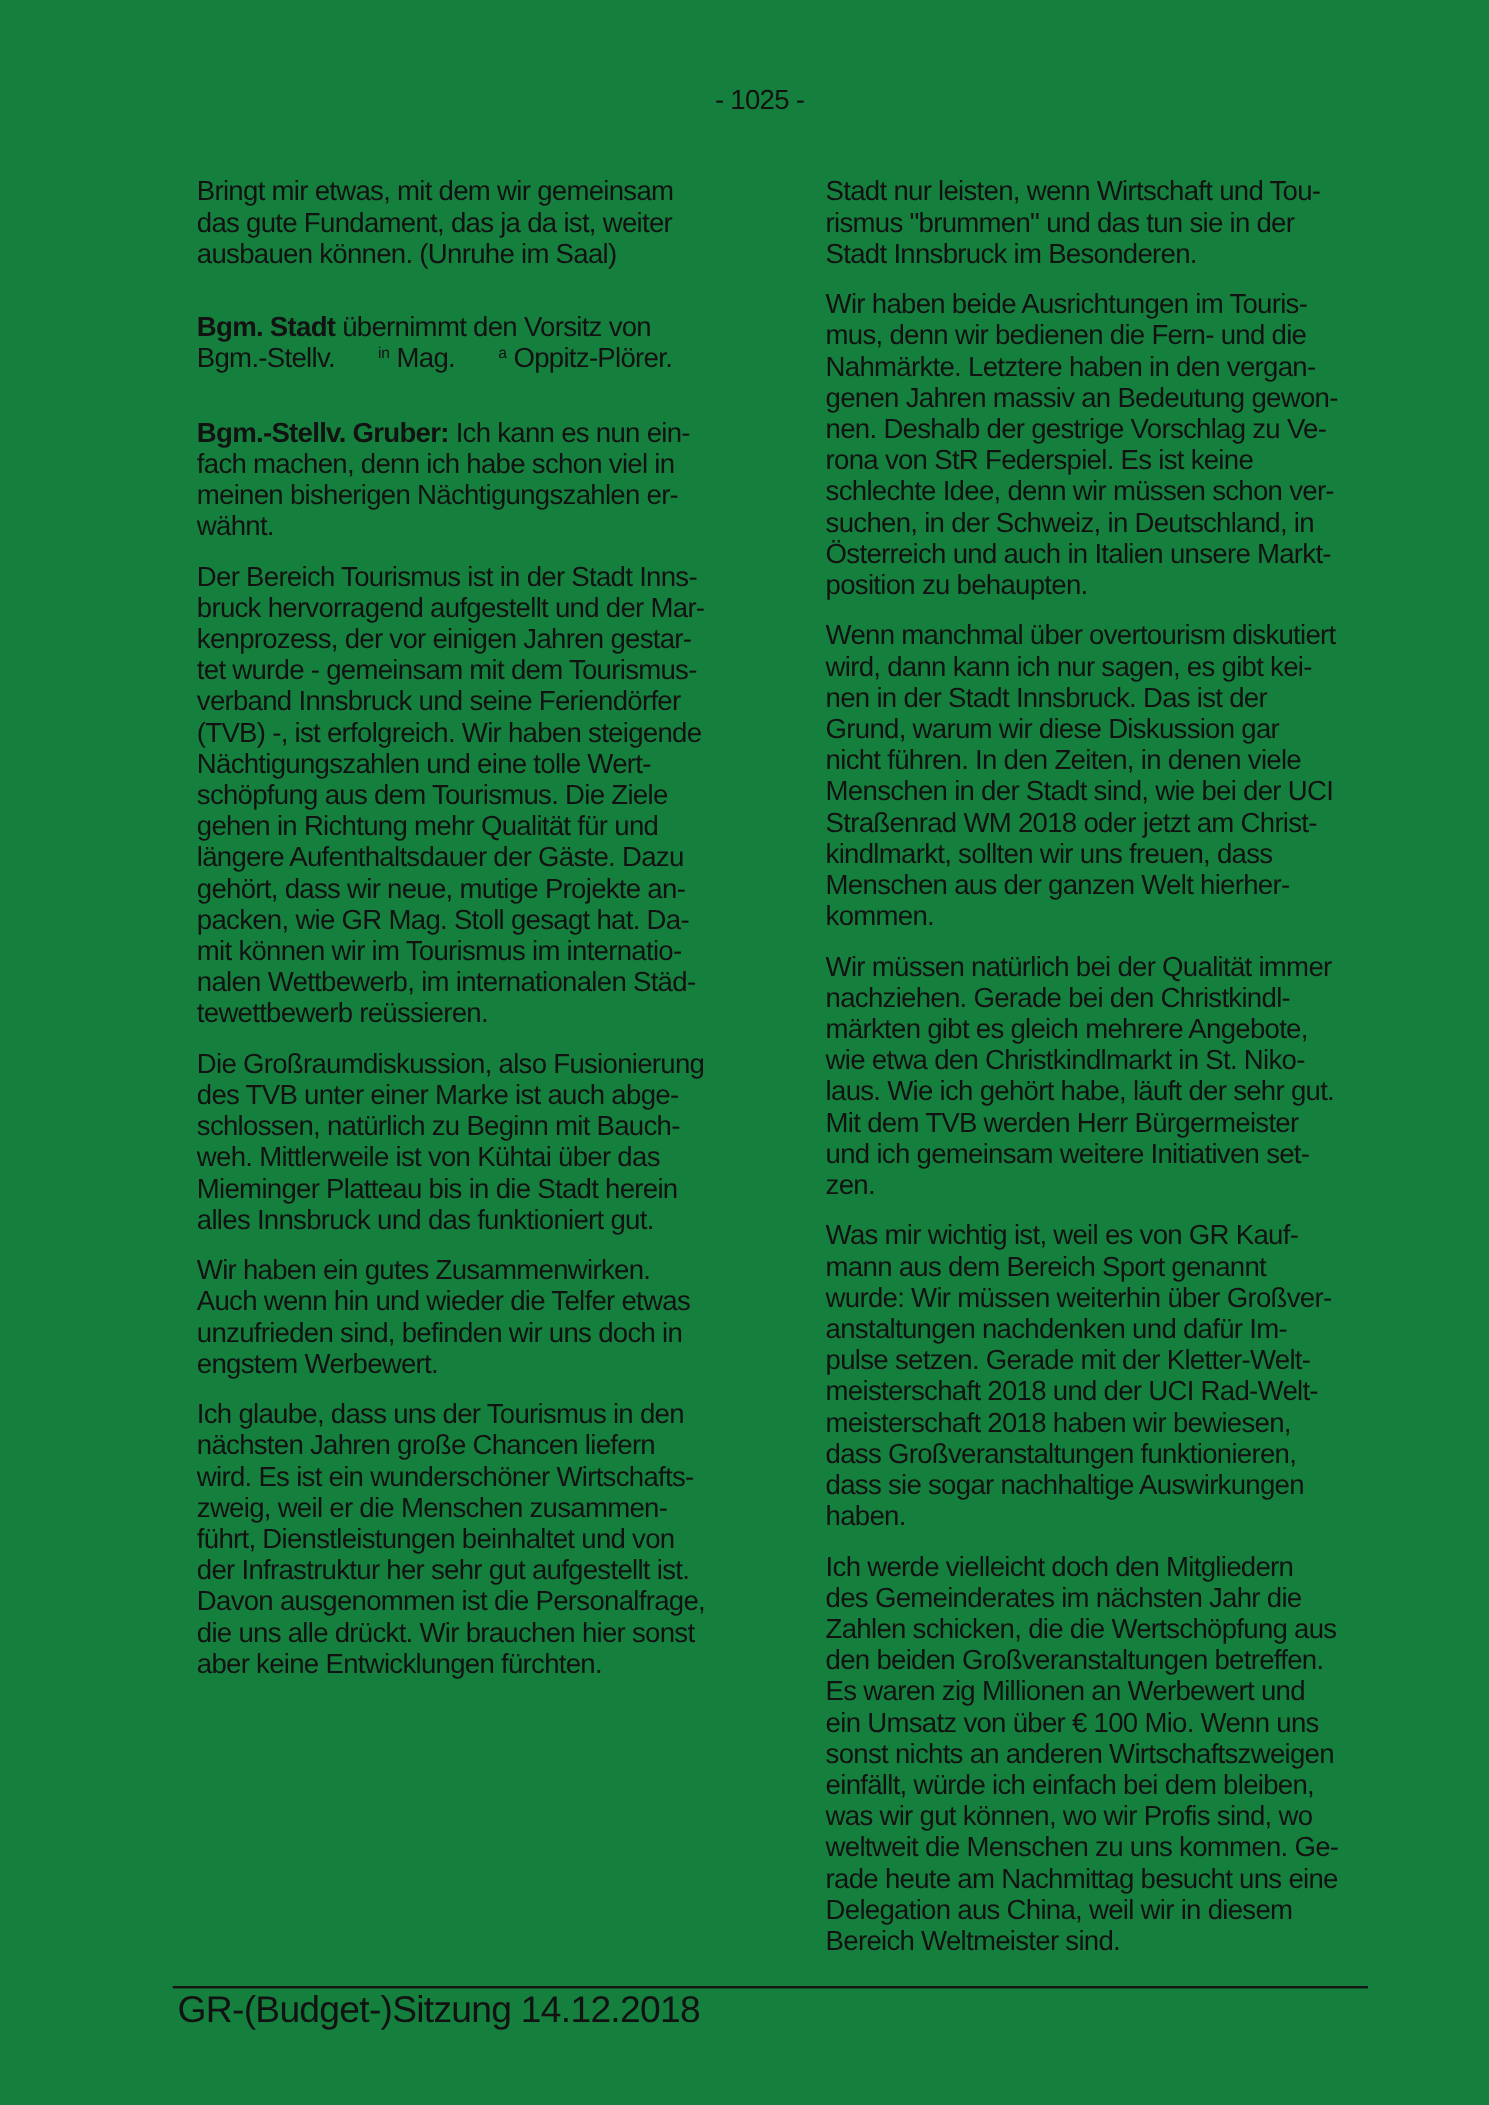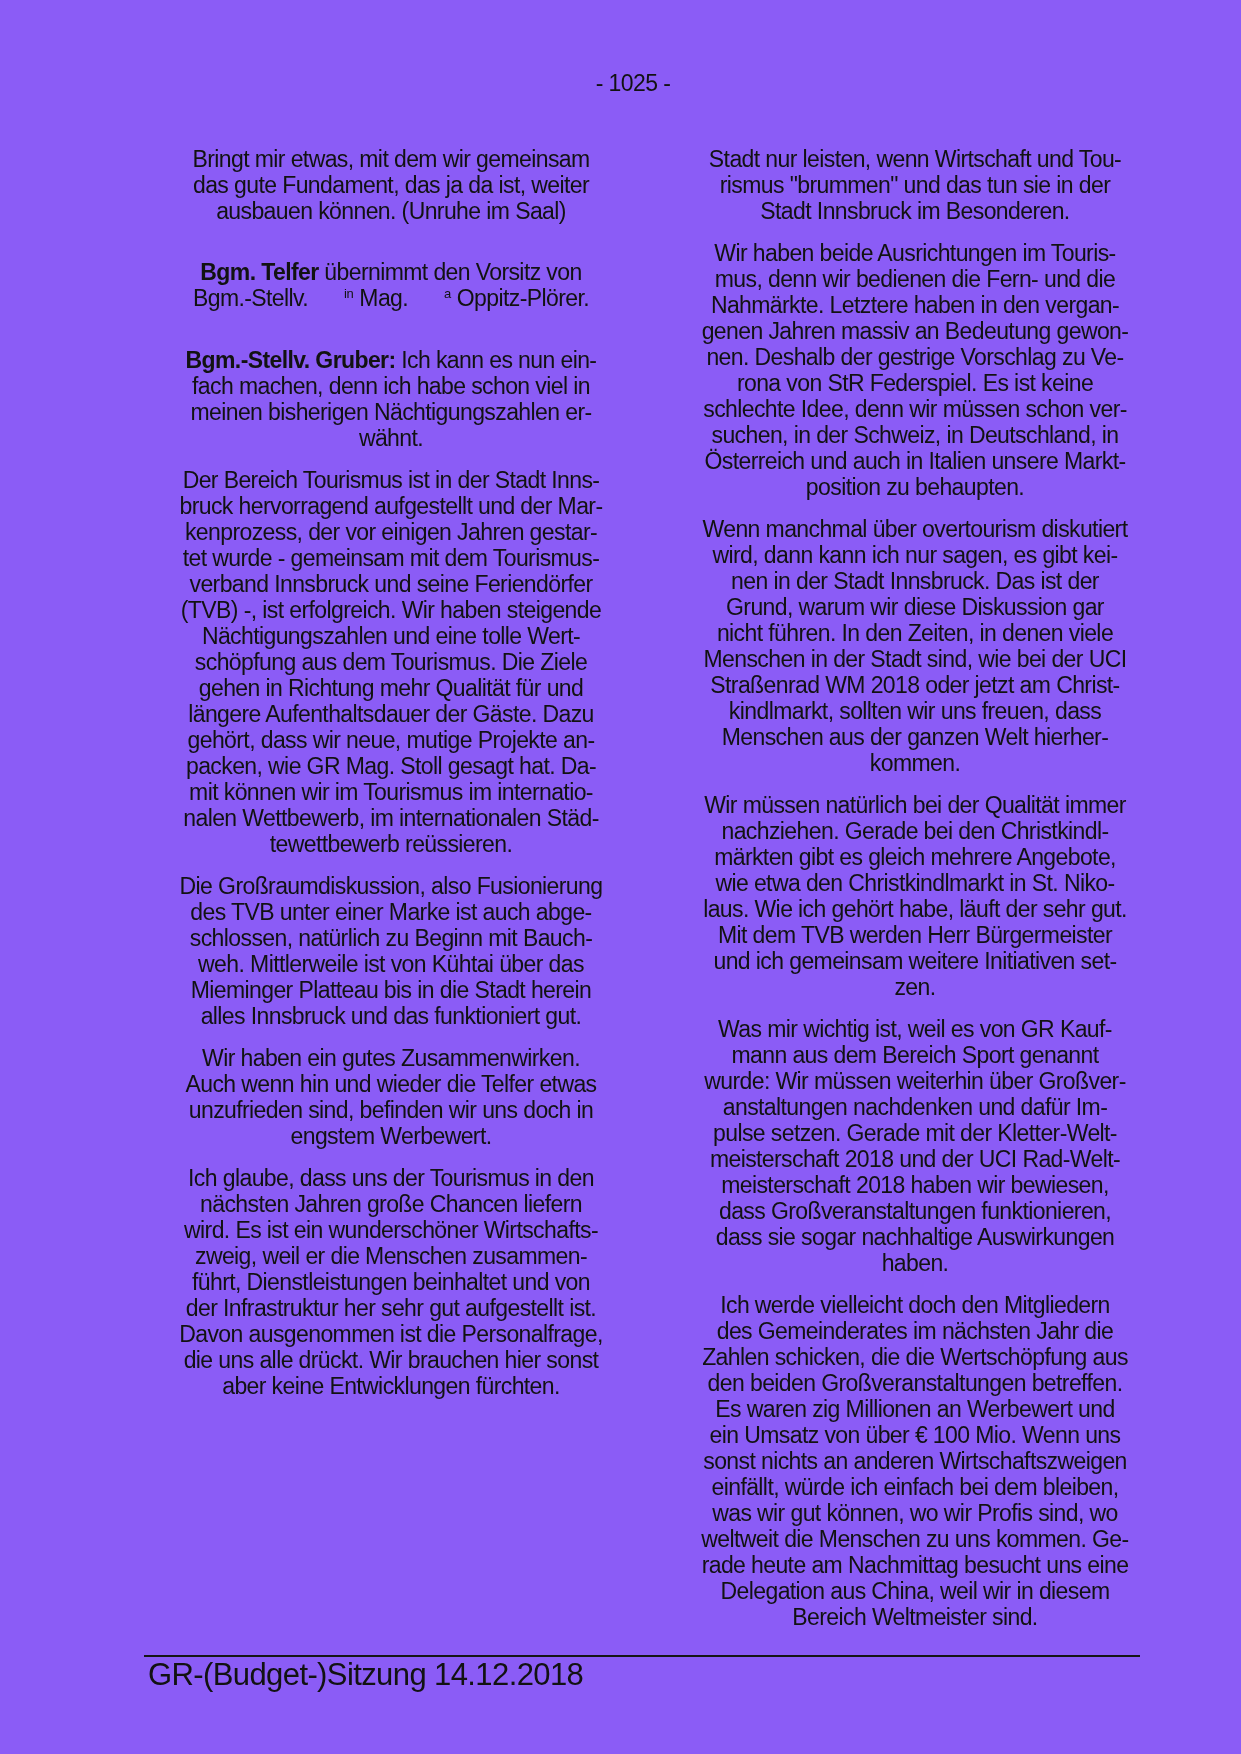--- a/index.html
+++ b/index.html
@@ -11,21 +11,21 @@
     width: 1241px;
     height: 1754px;
     position: relative;
     overflow: hidden;
     font-family: "Liberation Sans", "DejaVu Sans", sans-serif;
     color: #121212;
   }
   .page {
     position: absolute;
     inset: 0;
-    background: #8b5cf6;
+    background: #15803d;
   }
   .page-number {
     position: absolute;
     top: 70px;
     left: 138px;
     width: 990px;
     text-align: center;
     font-size: 23px;
     line-height: 26px;
     letter-spacing: -0.6px;
@@ -37,21 +37,20 @@
     width: 470px;
     font-size: 23px;
     line-height: 26px;
     letter-spacing: -0.6px;
   }
   .col-left  { left: 148px; }
   .col-right { left: 672px; }
   .col p {
     margin: 0 0 16px 16px;
     white-space: pre;
-    text-align: center;
   }
   p.speech-willi  { margin-top: 35px; }
   p.speech-gruber { margin-top: 36px; }
   .speaker {
     font-weight: bold;
   }
   sup {
     font-size: 13px;
     letter-spacing: -0.3px;
     line-height: 0;
@@ -81,21 +80,21 @@
 
 <div class="page">
 
   <div class="page-number">- 1025 -</div>
 
   <div class="col col-left">
     <p>Bringt mir etwas, mit dem wir gemeinsam
 das gute Fundament, das ja da ist, weiter
 ausbauen können. (Unruhe im Saal)</p>
 
-    <p class="speech-willi"><span class="speaker">Bgm. Telfer</span><span> übernimmt den Vorsitz von
+    <p class="speech-willi"><span class="speaker">Bgm. Stadt</span><span> übernimmt den Vorsitz von
 Bgm.-Stellv.</span><sup>in</sup><span> Mag.</span><sup>a</sup><span> Oppitz-Plörer.</span></p>
 
     <p class="speech-gruber"><span class="speaker">Bgm.-Stellv. Gruber:</span><span> Ich kann es nun ein-
 fach machen, denn ich habe schon viel in
 meinen bisherigen Nächtigungszahlen er-
 wähnt.</span></p>
 
     <p>Der Bereich Tourismus ist in der Stadt Inns-
 bruck hervorragend aufgestellt und der Mar-
 kenprozess, der vor einigen Jahren gestar-

